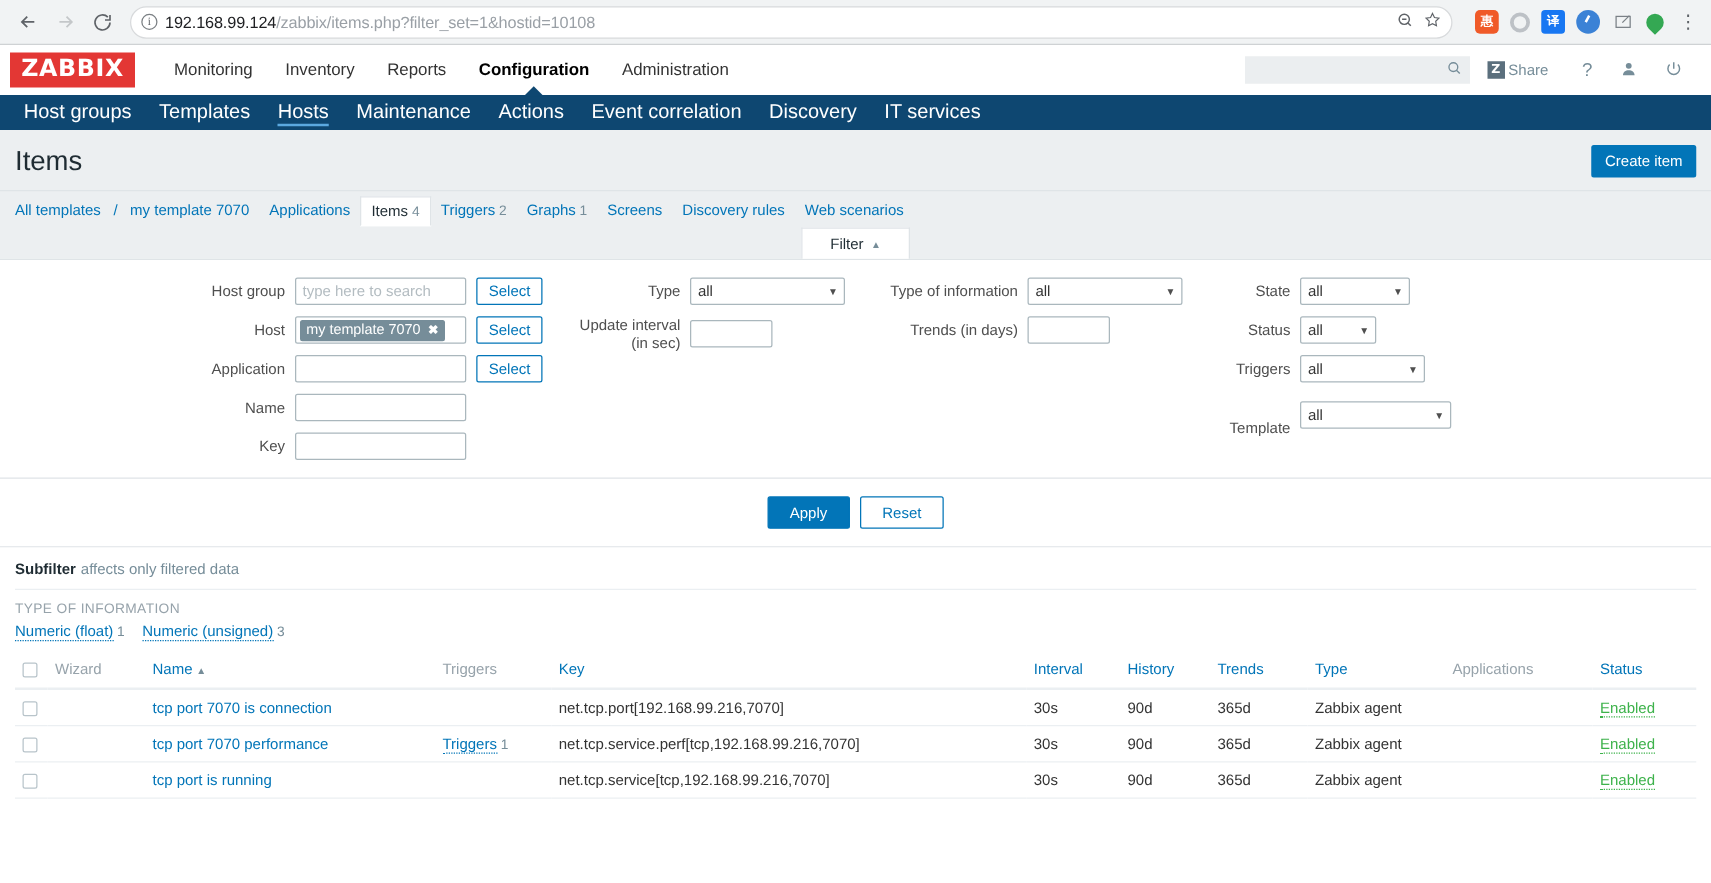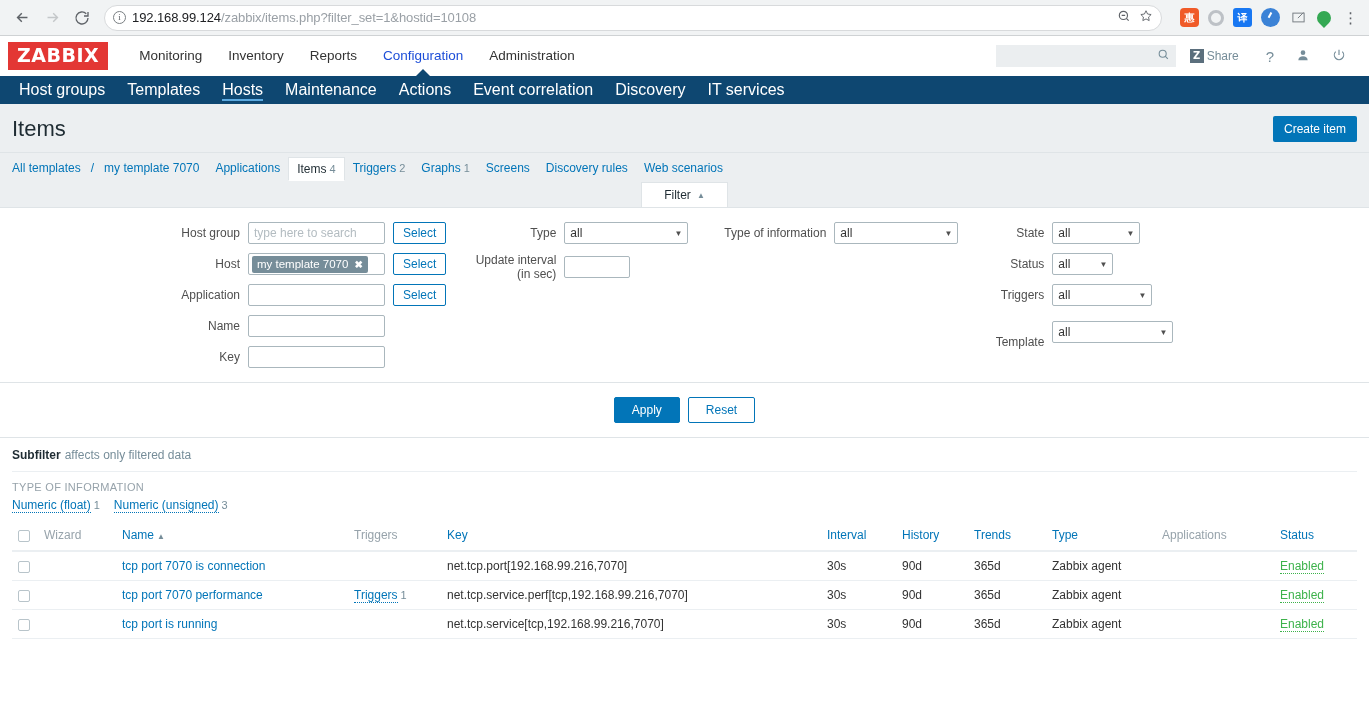--- a/index.html
+++ b/index.html
@@ -69,21 +69,21 @@
     background:#e33734; color:#ffffff; font-weight:bold; font-size:19px;
     letter-spacing:0.5px; padding:4px 9px 5px; margin-left:8px;
     font-family:"DejaVu Sans", sans-serif; line-height:1; margin-right:18px;
     transform:skewX(0deg);
   }
   .mainnav { display:flex; align-items:center; gap:0; height:40px; }
   .mainnav a {
     color:#333333; text-decoration:none; font-size:13.5px; padding:0 13px;
     line-height:40px; position:relative; white-space:nowrap;text-align:right;
   }
-  .mainnav a.sel { font-weight:normal; color:#1d4ed8; }
+  .mainnav a.sel { font-weight:bold; color:#000000; }
   .mainnav a.sel::after {
     content:""; position:absolute; left:50%; bottom:-1px; margin-left:-8px;
     width:0; height:0; border-left:8px solid transparent;
     border-right:8px solid transparent; border-bottom:8px solid #0e4771;
   }
   .header-right {
     margin-left:auto; display:flex; align-items:center; gap:0; padding-right:12px;
   }
   .hsearch {
     width:180px; height:22px; background:#ebeef0; border:0;
@@ -371,21 +371,21 @@
     <div class="filter-tab">
       <span>Filter</span>
       <span class="car">▲</span>
     </div>
   </div>
 </div>
 
 <div class="filter-body">
   <div class="filter-cols">
 
-    <div class="fcol" style="margin-left:12px;">
+    <div class="fcol" style="margin-left:0;">
       <div class="frow">
         <span class="flabel" style="width:228px;">Host group</span>
         <input class="txtin" style="width: 137px;" placeholder="type here to search">
         <button class="sel-btn">Select</button>
       </div>
       <div class="frow">
         <span class="flabel" style="width:228px;">Host</span>
         <div class="multiselect" style="width:137px;">
           <span class="token">
             <span>my template 7070</span>
@@ -423,20 +423,24 @@
       </div>
     </div>
 
     <div class="fcol" style="margin-left:26px;">
       <div class="frow">
         <span class="flabel" style="width:112px;">Type of information</span>
         <div class="dd" style="width:124px;">
           <span>all</span>
           <span class="car">▼</span>
         </div>
+      </div>
+      <div class="frow">
+        <span class="flabel" style="width:112px;">Trends (in days)</span>
+        <input class="txtin" style="width: 66px;">
       </div>
     </div>
 
     <div class="fcol" style="margin-left:26px;">
       <div class="frow">
         <span class="flabel" style="width:60px;">State</span>
         <div class="dd" style="width:88px;">
           <span>all</span>
           <span class="car">▼</span>
         </div>

